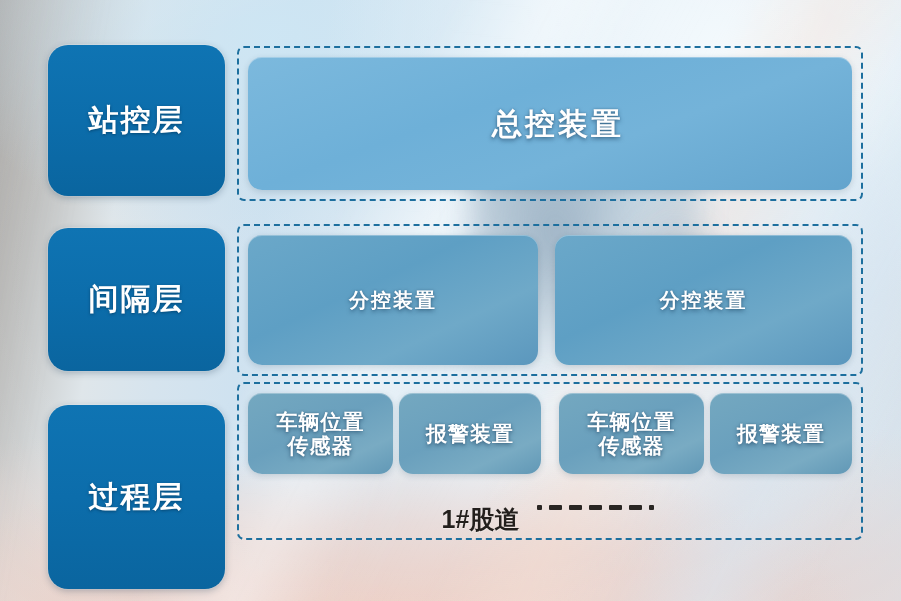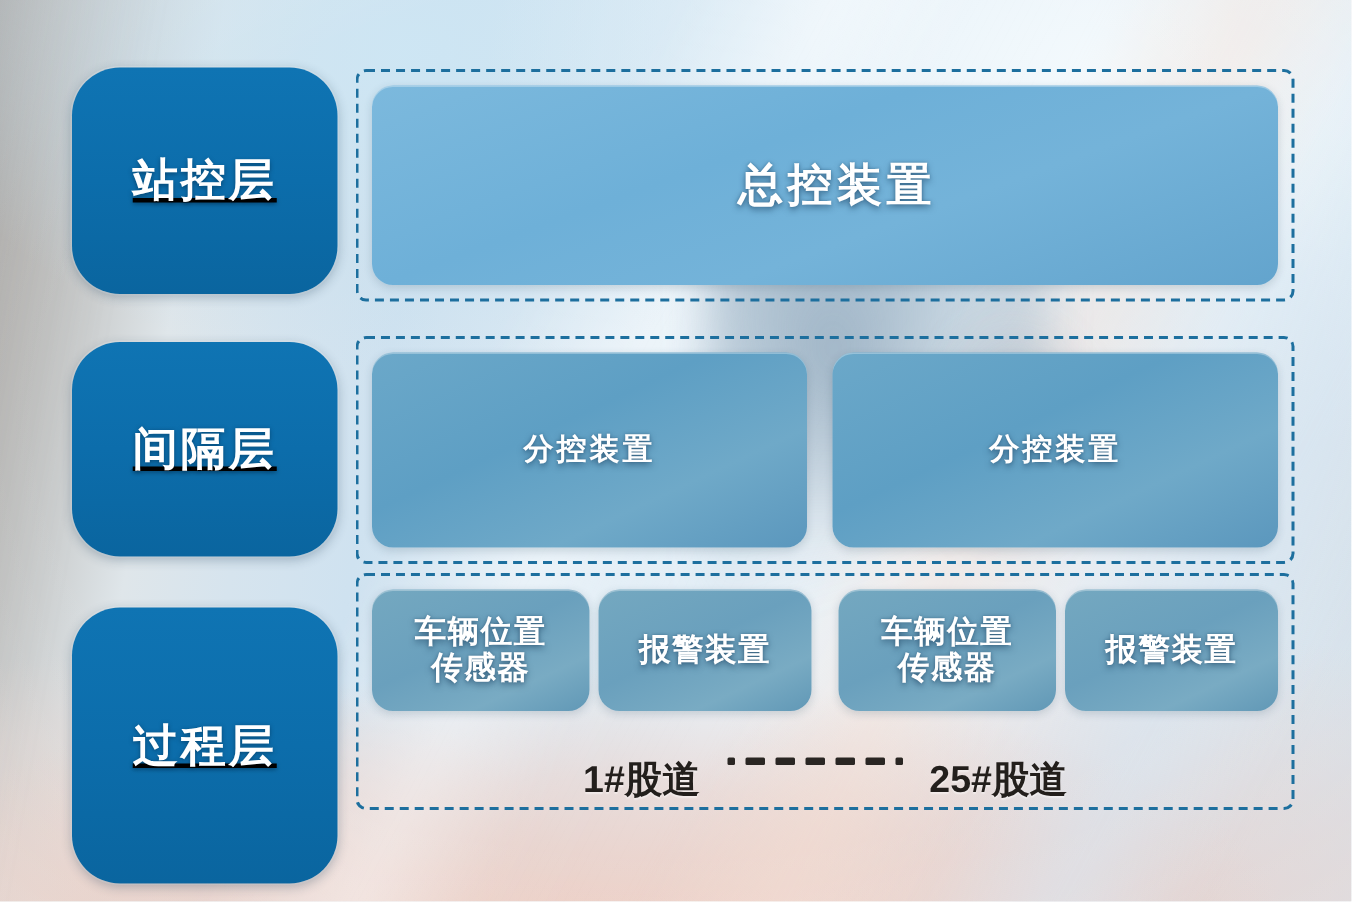--- a/index.html
+++ b/index.html
@@ -88,27 +88,26 @@
     position: absolute;
     left: 0;
     right: 0;
   }
 
   
   .layer-chip {
     position: absolute;
     left: 48px;
     width: 177px;
-    border-radius: 32px;
+    border-radius: 20px;
     background: linear-gradient(180deg, #0f74b3 0%, #0c6dab 50%, #0a659f 100%);
     box-shadow: 0 2px 7px rgba(30,60,85,0.30), 0 0 0 1px rgba(255,255,255,0.28);
     display: flex;
     align-items: center;
     justify-content: center;
-    text-decoration: underline;
   }
   .layer-chip-label {
     color: #ffffff;
     font-size: 30px;
     font-weight: bold;
     letter-spacing: 2px;
     text-shadow: 0 1px 3px rgba(0,40,70,0.55);
     white-space: nowrap;
   }
 
@@ -268,18 +267,17 @@
         <span class="track-ellipsis">
           <i class="dot"></i>
             <i></i>
             <i></i>
             <i></i>
             <i></i>
             <i></i>
             <i class="dot"></i>
         </span>
 
-        <span class="track-text">25#股道</span>
       </div>
     </div>
   </div>
 
 </div>
 
 </body></html>

